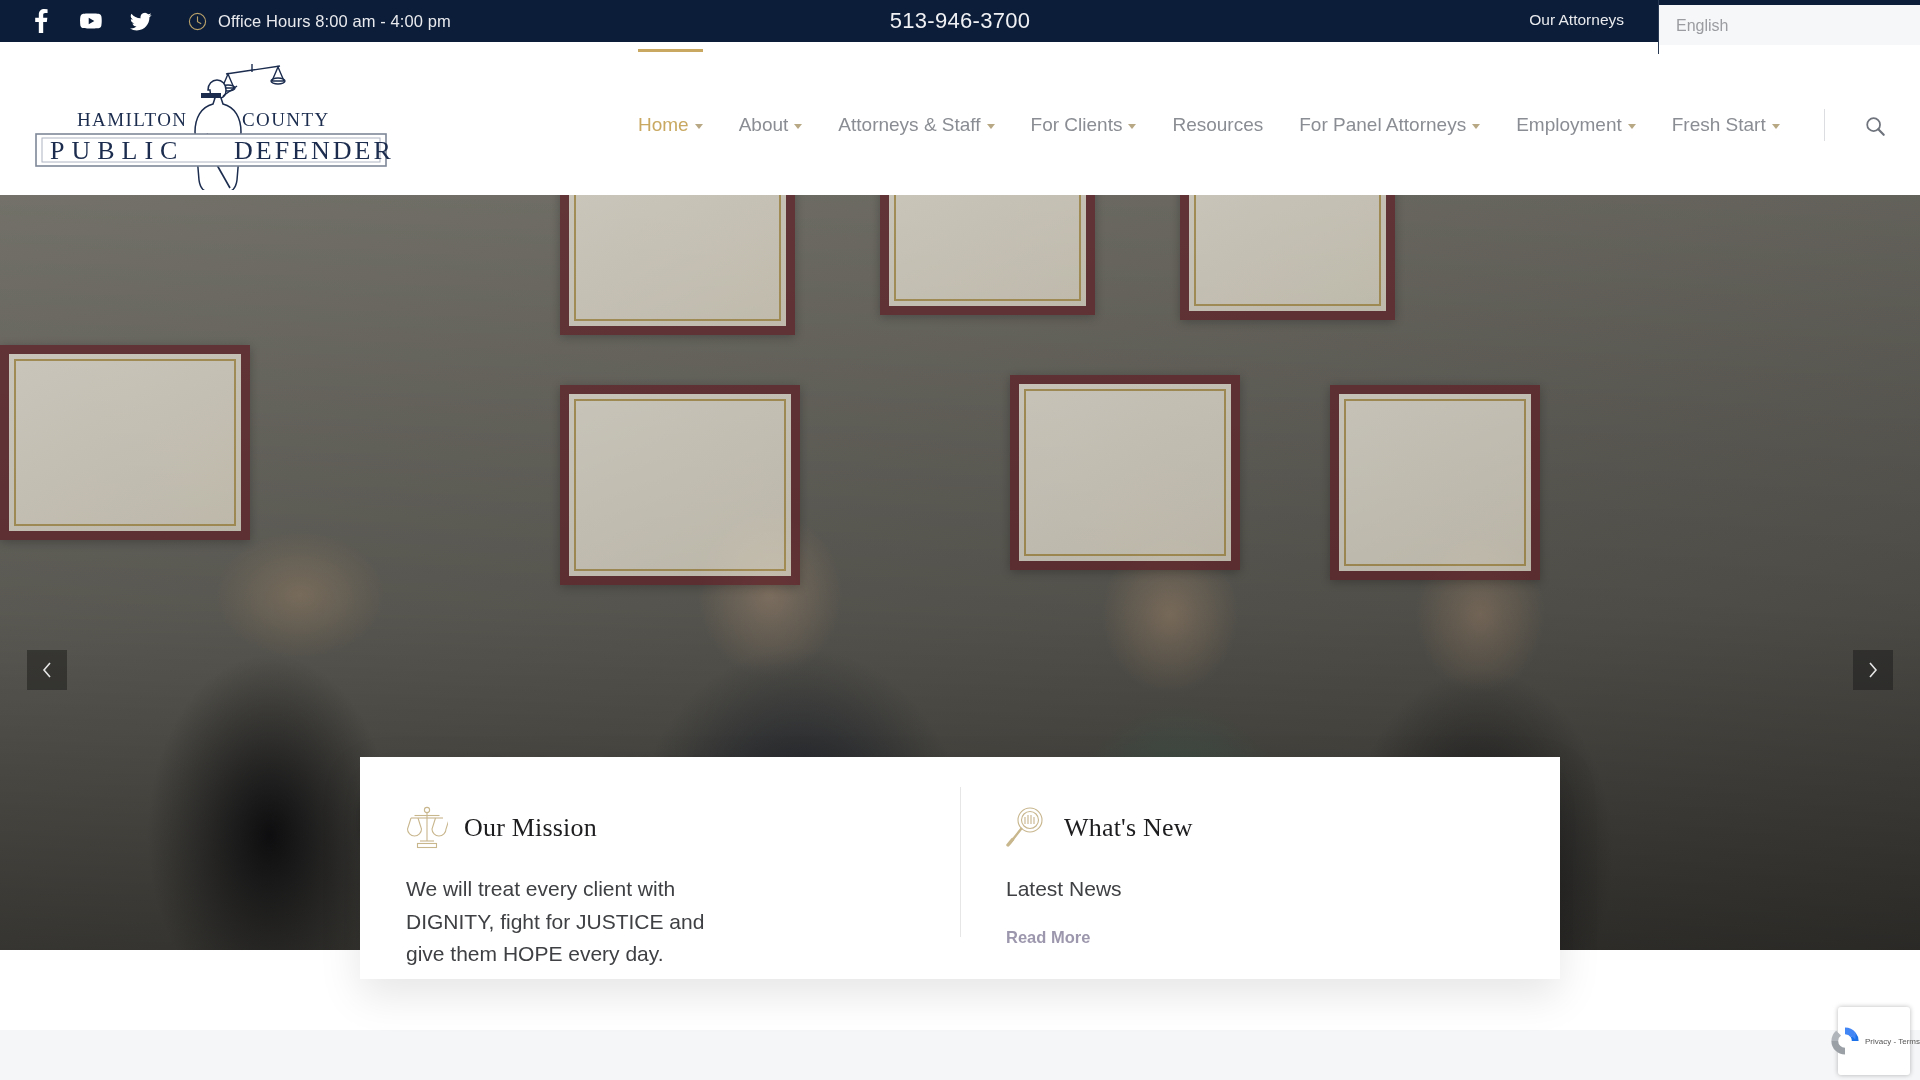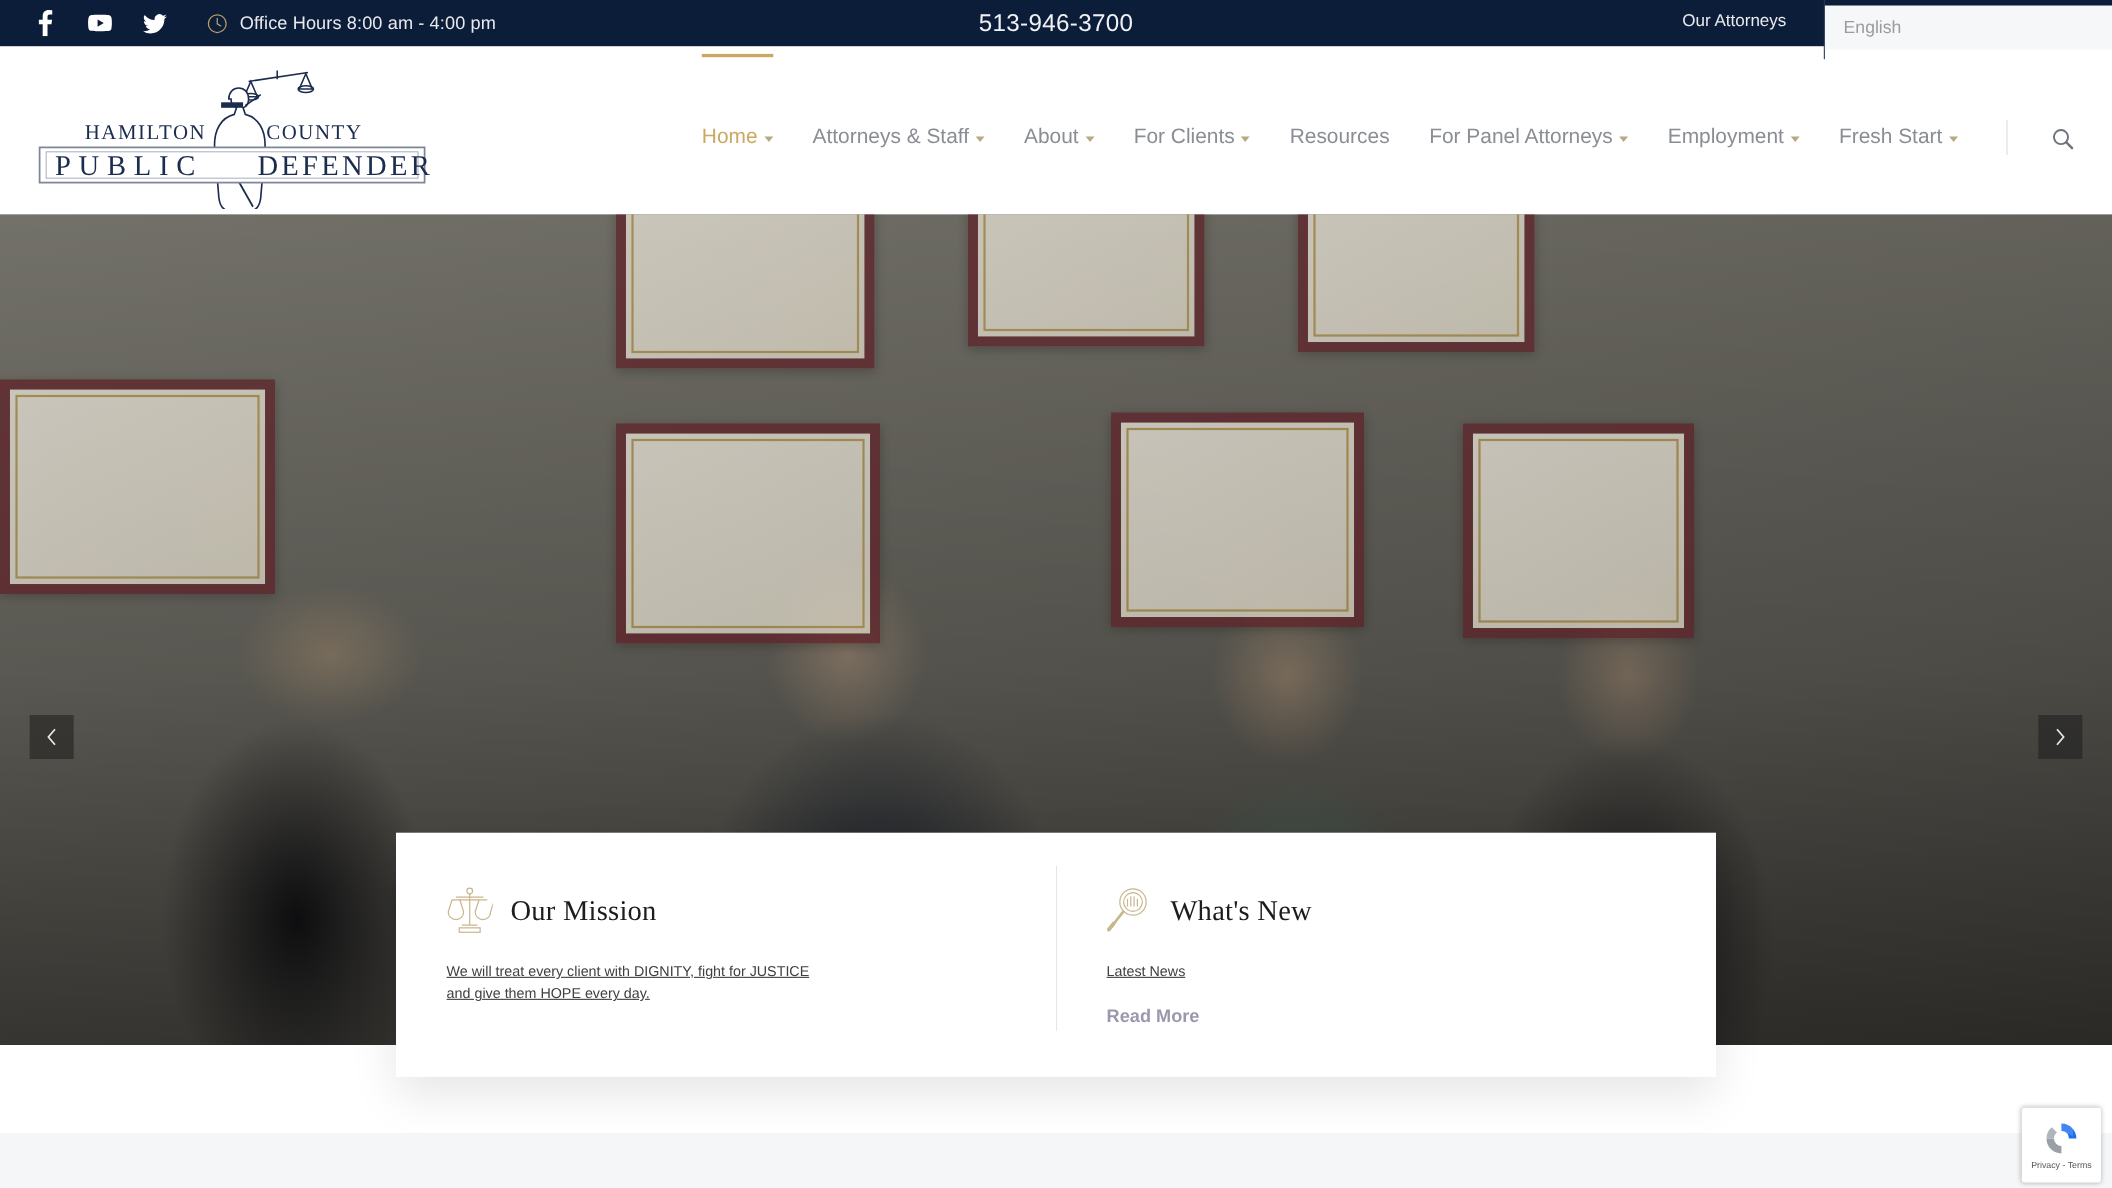--- a/index.html
+++ b/index.html
@@ -252,23 +252,22 @@
   .info-head { display: flex; align-items: center; gap: 16px; }
   .info-icon { width: 42px; height: 46px; flex: 0 0 auto; }
   .info-icon svg { display: block; }
   .info-title {
     font-family: "Liberation Serif", serif;
     font-size: 26px; color: #1d1d1f; font-weight: 400;
     letter-spacing: .2px;
   }
   .info-body {
     margin-top: 22px;
-    font-size: 13px; line-height: 1.55; color: #3f4043;
+    font-size: 21px; line-height: 1.55; color: #3f4043;
     max-width: 330px;
-    text-decoration: underline;
   }
   .read-more {
     display: inline-block; margin-top: 22px;
     font-size: 16.5px; font-weight: 700; color: #9d97ad;
     text-decoration: none; cursor: pointer;
   }
 
   
   .below-strip {
     position: absolute; left: 0; top: 1030px;
@@ -276,21 +275,21 @@
     background: #f5f6f7;
   }
 
   
   .recaptcha {
     position: absolute; right: 10px; top: 1007px;
     width: 72px; height: 68px;
     background: #ffffff;
     border-radius: 3px;
     box-shadow: 0 0 5px rgba(0,0,0,.28);
-    display: flex; flex-direction: column;
+    display: flex; flex-direction: row;
     align-items: center; justify-content: center;
     gap: 3px; z-index: 30;
   }
   .recaptcha-logo { width: 34px; height: 34px; }
   .recaptcha-text {
     font-size: 8px; color: #555; white-space: nowrap;
     font-family: "Liberation Sans", sans-serif;
   }
 </style>
 </head>
@@ -374,25 +373,25 @@
       <text x="204" y="99" font-family="Liberation Serif, serif" font-size="26" letter-spacing="3" fill="#1b2c4e">DEFENDER</text>
     </svg>
   </a>
 
   <div class="nav">
     <a class="nav-item active" href="#">
       <span>Home</span>
       <i class="caret"></i>
     </a>
     <a class="nav-item" href="#">
+      <span>About</span>
+      <i class="caret"></i>
+    </a>
+    <a class="nav-item" href="#">
       <span>Attorneys &amp; Staff</span>
-      <i class="caret"></i>
-    </a>
-    <a class="nav-item" href="#">
-      <span>About</span>
       <i class="caret"></i>
     </a>
     <a class="nav-item" href="#">
       <span>For Clients</span>
       <i class="caret"></i>
     </a>
     <a class="nav-item" href="#">
       <span>Resources</span>
     </a>
     <a class="nav-item" href="#">

